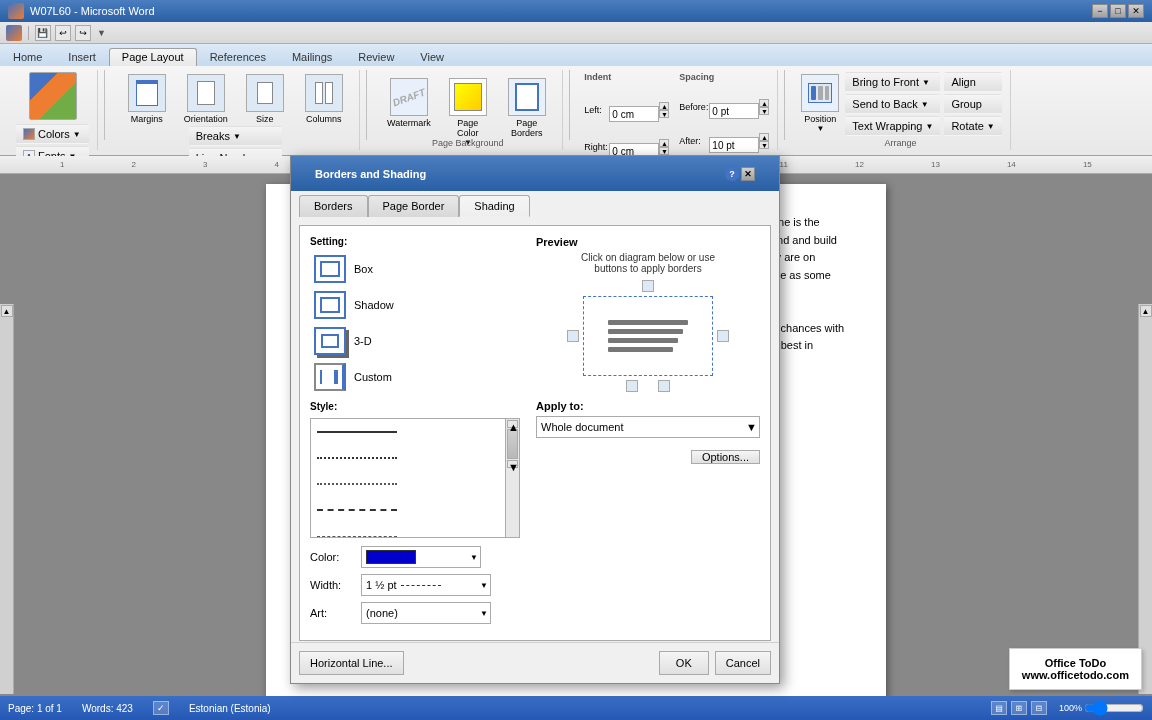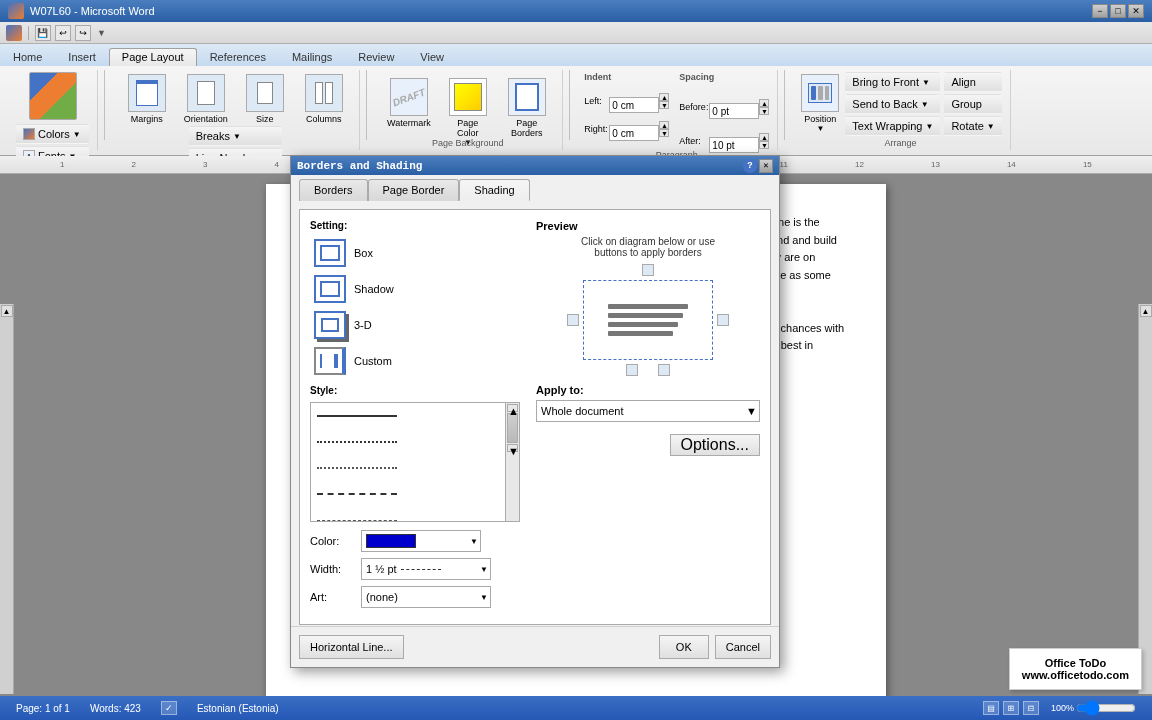--- a/index.html
+++ b/index.html
@@ -152,21 +152,21 @@
     .highlight {
       background: yellow;
     }
 
     
     .status-bar {
       height: 24px;
       background: linear-gradient(to bottom, #3a6fc4, #2558b5);
       display: flex;
       align-items: center;
-      padding: 0 16px;
+      padding: 0 8px;
       color: white;
       font-size: 10px;
       gap: 20px;
       position: absolute;
       bottom: 0;
       left: 0;
       right: 0;
     }
 
     
@@ -174,30 +174,29 @@
       position: absolute;
       top: 155px;
       left: 290px;
       width: 490px;
       background: #f0f0f0;
       border: 1px solid #888;
       box-shadow: 4px 4px 12px rgba(0,0,0,0.4);
       z-index: 100;
     }
     .dialog-title-bar {
-      height: 19px;
+      height: 35px;
       background: linear-gradient(to bottom, #4a7ebf, #2a5fa5);
       display: flex;
       align-items: center;
       justify-content: space-between;
-      padding: 0 6px;
+      padding: 0 24px;
       color: white;
       font-size: 11px;
       font-weight: bold;
-      font-family: Liberation Mono, monospace;
     }
     .dialog-title-controls {
       display: flex;
       gap: 2px;
     }
     .dialog-btn {
       width: 14px;
       height: 14px;
       background: linear-gradient(to bottom, #d0d0d0, #a0a0a0);
       border: 1px solid #888;
@@ -363,26 +362,26 @@
       background: white;
       display: flex;
       align-items: center;
       padding: 0 4px;
       font-size: 11px;
       position: relative;
     }
     .options-btn {
       margin-top: 4px;
       align-self: flex-end;
-      height: 22px;
+      height: 14px;
       padding: 0 10px;
       background: linear-gradient(to bottom, #f5f5f5, #e0e0e0);
       border: 1px solid #aaa;
       cursor: pointer;
-      font-size: 16px;
+      font-size: 11px;
     }
 
     
     .dialog-bottom {
       display: flex;
       justify-content: space-between;
       align-items: center;
       padding: 8px;
       border-top: 1px solid #d0d0d0;
     }
@@ -650,21 +649,21 @@
         <span style="font-size:9px;text-align:center;">Page Borders</span>
       </div>
     </div>
     <div class="ribbon-group-label">Page Background</div>
   </div>
 
   <div class="group-separator"></div>
 
   <div class="ribbon-group" style="min-width:160px;">
     <div style="display:flex; gap:10px;">
-      <div style="display:flex;flex-direction:column;gap:10px;">
+      <div style="display:flex;flex-direction:column;gap:19px;">
         <div style="font-size:9px;font-weight:bold;color:#555;">Indent</div>
         <div class="number-field">
           <span style="font-size:9px;min-width:25px;">Left:</span>
           <input class="number-input" value="0 cm" style="">
           <div class="spin-btns">
             <div class="spin-btn">▲</div>
             <div class="spin-btn">▼</div>
           </div>
         </div>
         <div class="number-field">

